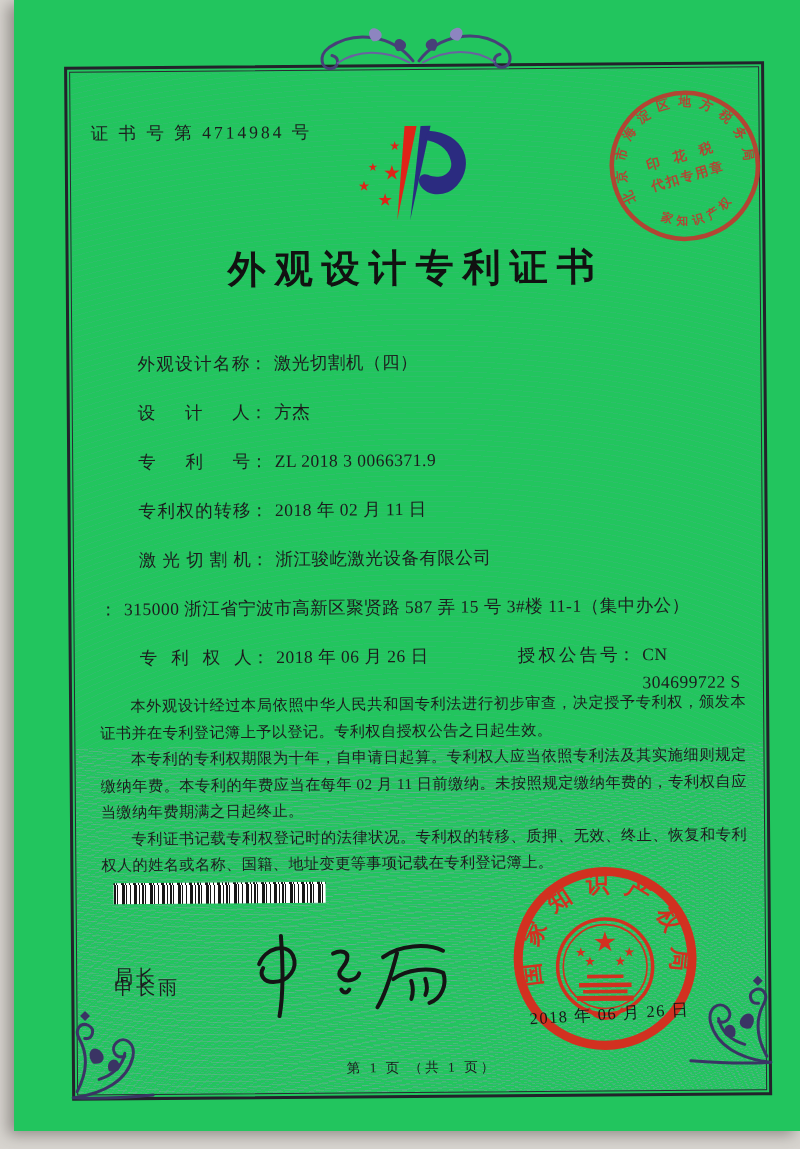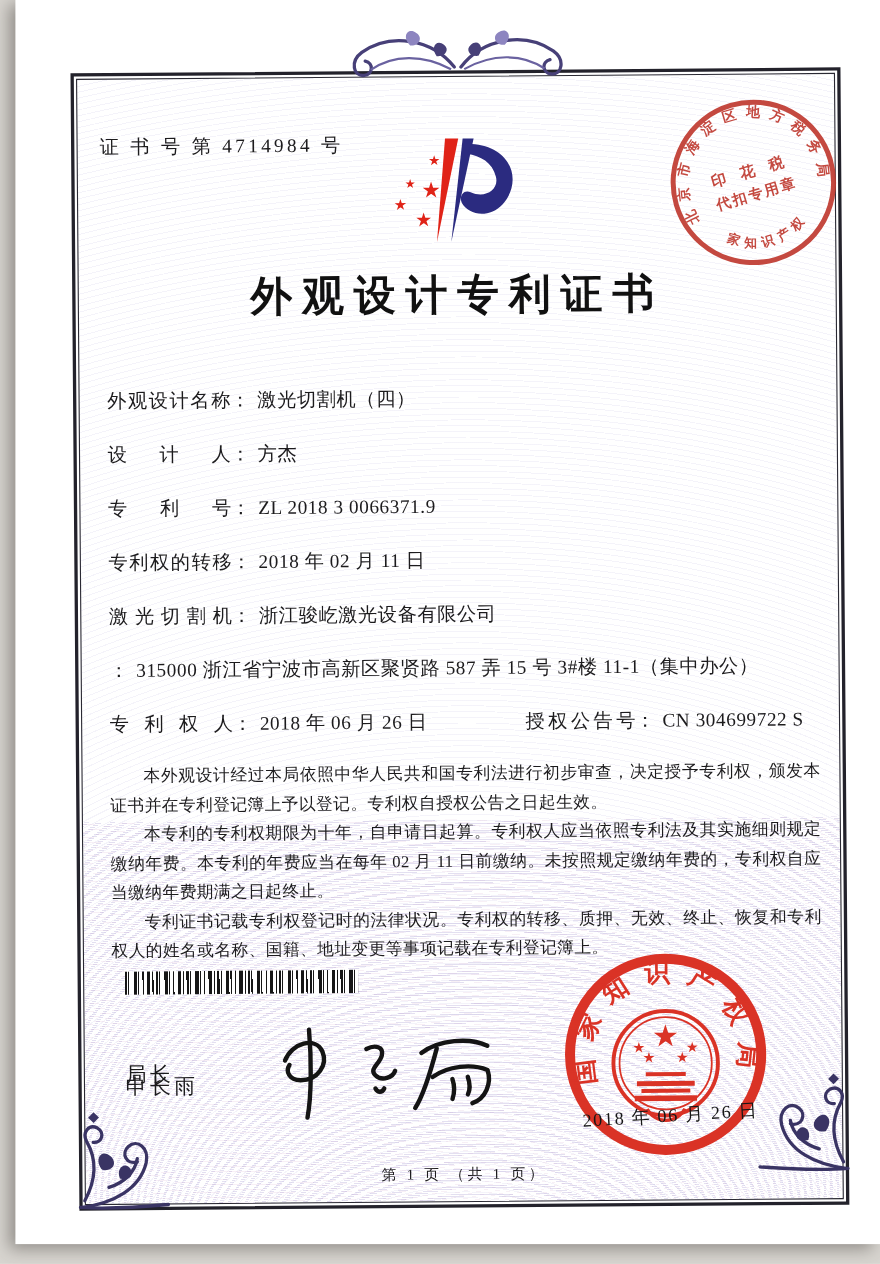--- a/index.html
+++ b/index.html
@@ -4,21 +4,21 @@
 <style>
   html,body{margin:0;padding:0;}
   body{
     width:800px;height:1149px;position:relative;overflow:hidden;
     background:#d8d5d0;
     font-family:"Liberation Serif","DejaVu Serif",serif;
     color:#1c1b1d;
   }
   .paper{
     position:absolute;left:14px;top:0;right:0;bottom:18px;
-    background:#ffffff;
+    background:#22c55e;
     box-shadow:-6px 4px 14px rgba(60,55,50,.45);
   }
   .tilt{position:absolute;inset:0;transform:rotate(-0.45deg);transform-origin:50% 50%;}
   .frame{
     position:absolute;left:54px;top:64px;width:694px;height:1028px;
     border:3.5px solid #23222b;
   }
   .frame-inner{position:absolute;inset:2px;border:1.3px solid #2a2933;pointer-events:none;}
   .guilloche-all{position:absolute;inset:3px;
     background:repeating-radial-gradient(120% 70% at 50% 115%, rgba(150,140,205,0.10) 0 1px, rgba(255,255,255,0) 1px 6px);
@@ -33,21 +33,21 @@
   .cert-no{position:absolute;left:23px;top:52px;font-size:17.5px;letter-spacing:3px;}
   .title{position:absolute;left:0;right:0;top:176px;text-align:center;
     font-size:38px;font-weight:700;letter-spacing:9px;color:#111;}
 
   .logo{position:absolute;left:281px;top:56px;width:132px;height:102px;}
   .tax-stamp{position:absolute;left:538px;top:22px;width:158px;height:158px;
     transform:rotate(-16deg);opacity:.92;}
 
   .fields{position:absolute;left:28px;top:281px;width:646px;}
   .field-row{display:flex;font-size:17.5px;line-height:28px;margin-bottom:21px;position:relative;}
-  .flabel{flex:none;width:112px;text-align:justify;text-align-last:justify;}
+  .flabel{flex:none;width:112px;text-align:justify;text-align-last:justify;margin-left:40px;}
   .fcolon{flex:none;}
   .fvalue{margin-left:7px;letter-spacing:.5px;flex:1;}
   .grant2{position:absolute;left:378px;top:0;display:flex;}
   .grant2 .flabel{width:100px;}
 
   .paragraphs{margin-top:11px;}
   .paragraphs p{margin:0;font-size:15.2px;line-height:26.5px;text-align:justify;
     text-indent:2em;letter-spacing:.4px;}
 
   .barcode{position:absolute;left:40px;top:814px;width:212px;height:21px;

